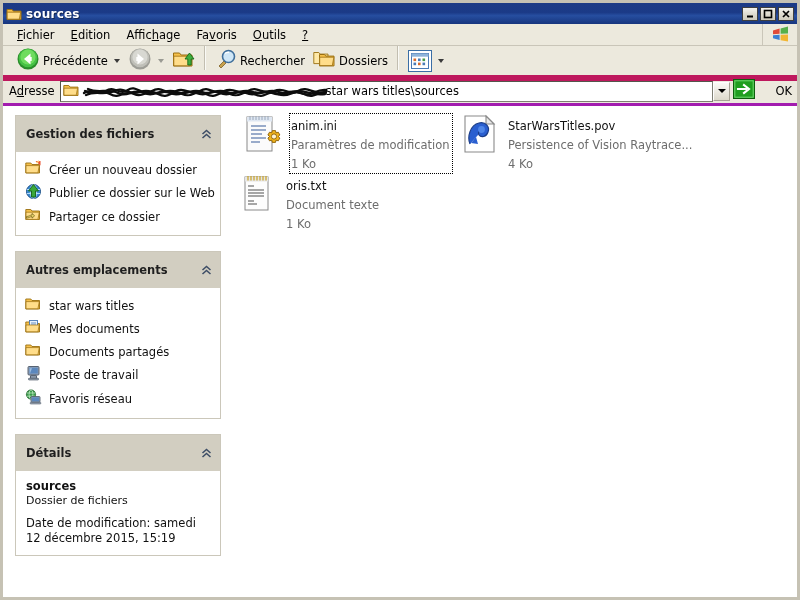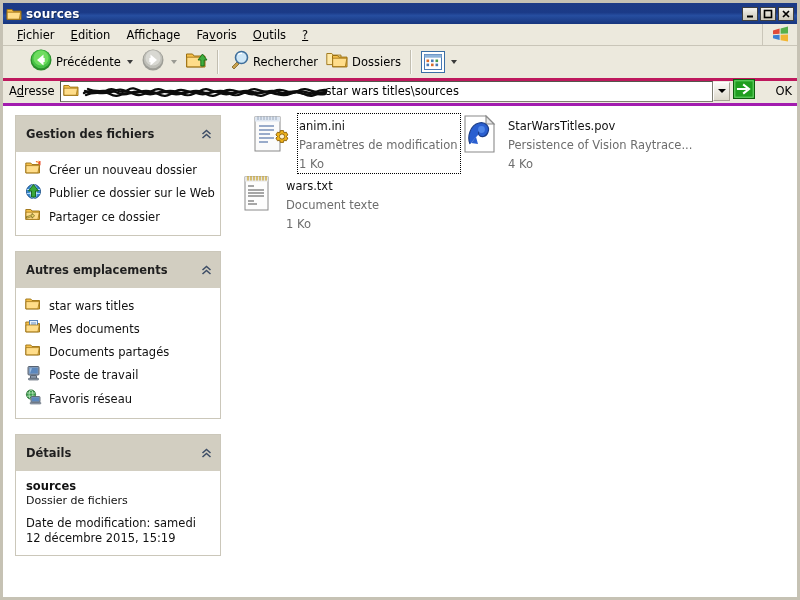--- a/index.html
+++ b/index.html
@@ -88,24 +88,23 @@
     position:absolute; right:0; top:0; bottom:0; width: 34px;
     border-left: 1px solid #cac6b9;
     background:#ece9dd;
     display:flex; align-items:center; justify-content:center;
   }
 
   
   .toolbar {
     height: 35px;
     background: #ece9dd;
-    border-bottom: 3px solid #be185d;
-    display: flex;
-    align-items: center;
-    padding-left: 22px;
+    border-bottom: 6px solid #be185d;
+    display: flex;
+    padding-left: 9px;
     box-sizing: border-box;
     flex: 0 0 auto;
   }
   .tbtn {
     display: flex;
     align-items: center;
     height: 30px;
     padding: 0 4px;
     cursor: default;
     gap: 3px;
@@ -629,21 +628,21 @@
           <div class="details-name">sources</div>
           <div class="details-type">Dossier de fichiers</div>
           <div class="details-date">Date de modification: samedi 12 décembre 2015, 15:19</div>
         </div>
       </div>
 
     </div>
 
     <div class="filearea">
 
-      <div class="file-item focused" style="left:18px; top:6px;">
+      <div class="file-item focused" style="left:10px; top:6px;">
         <span class="file-icon">
           <svg width="42" height="46" viewBox="0 0 42 46">
             <rect x="6" y="4" width="25" height="34" fill="#fbfbfb" stroke="#8a8a8a" stroke-width="1"></rect>
             <rect x="6" y="4" width="25" height="4.5" fill="#dfe7f2"></rect>
             <g stroke="#9aa8bb" stroke-width="1">
               <path d="M9 7 v-4 M12 7 v-4 M15 7 v-4 M18 7 v-4 M21 7 v-4 M24 7 v-4 M27 7 v-4"></path>
             </g>
             <g stroke="#6f88b5" stroke-width="1.4">
               <path d="M10 13 h15"></path>
                 <path d="M10 17 h15"></path>
@@ -693,21 +692,21 @@
               <path d="M11 13 h6"></path>
                 <path d="M11 17 h16"></path>
                 <path d="M11 20 h16"></path>
               <path d="M11 23 h16"></path>
                 <path d="M11 28 h6"></path>
                 <path d="M11 31 h9"></path>
             </g>
           </svg>
         </span>
         <span class="file-meta">
-          <span class="fname">wars.txt</span><br>
+          <span class="fname">oris.txt</span><br>
           <span class="ftype">Document texte</span><br>
           <span class="fsize">1 Ko</span>
         </span>
       </div>
 
     </div>
   </div>
 </div>
 
 </body></html>

